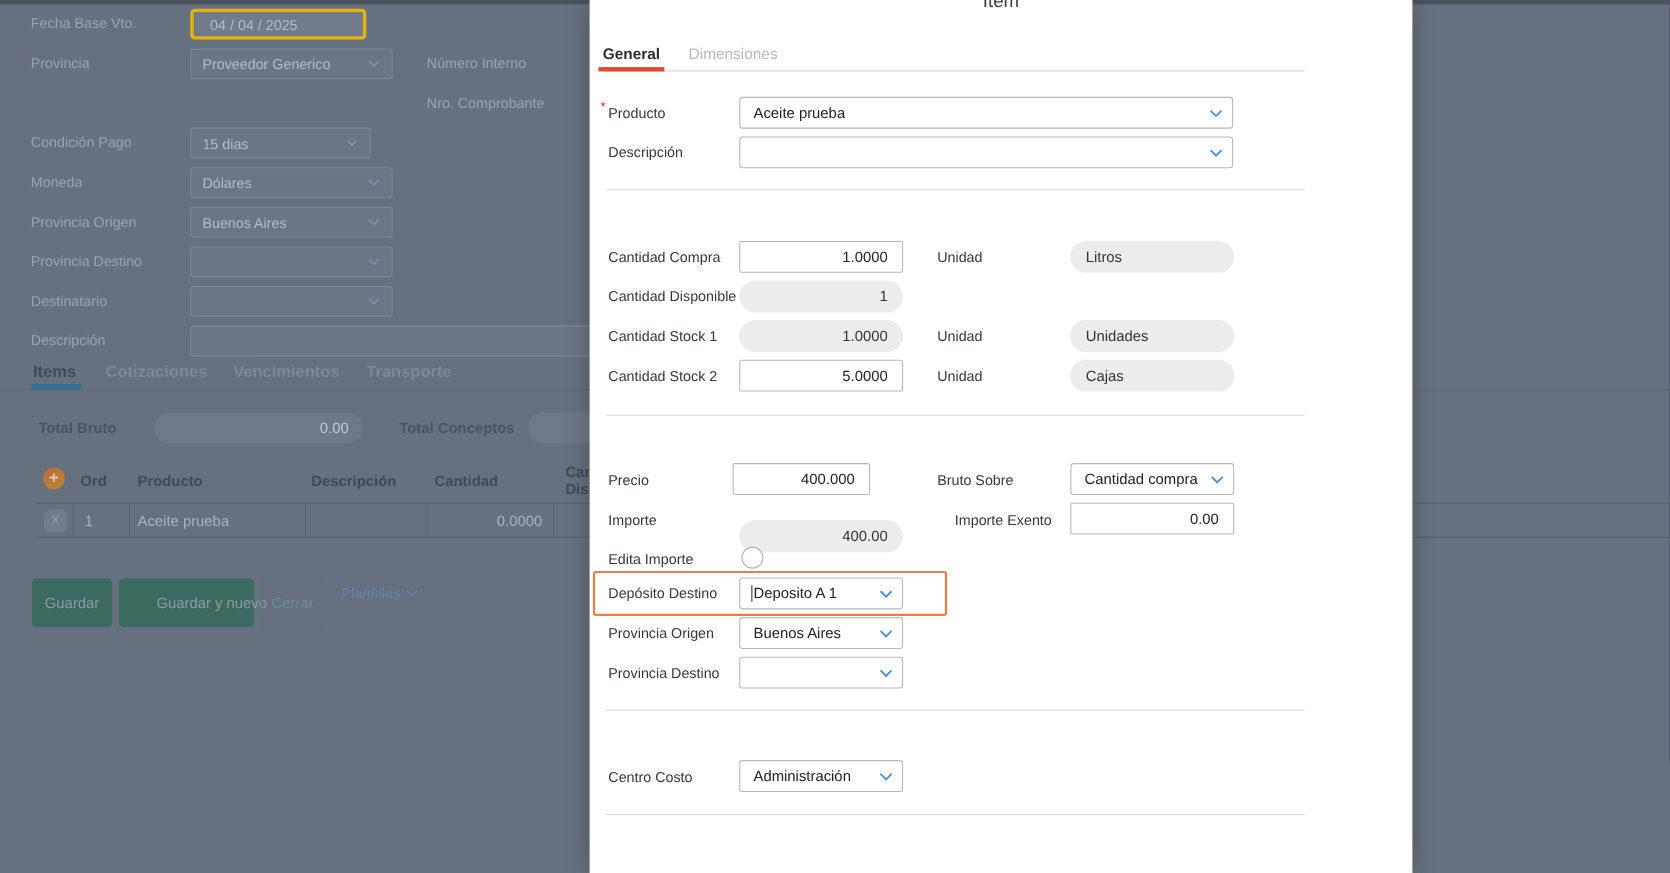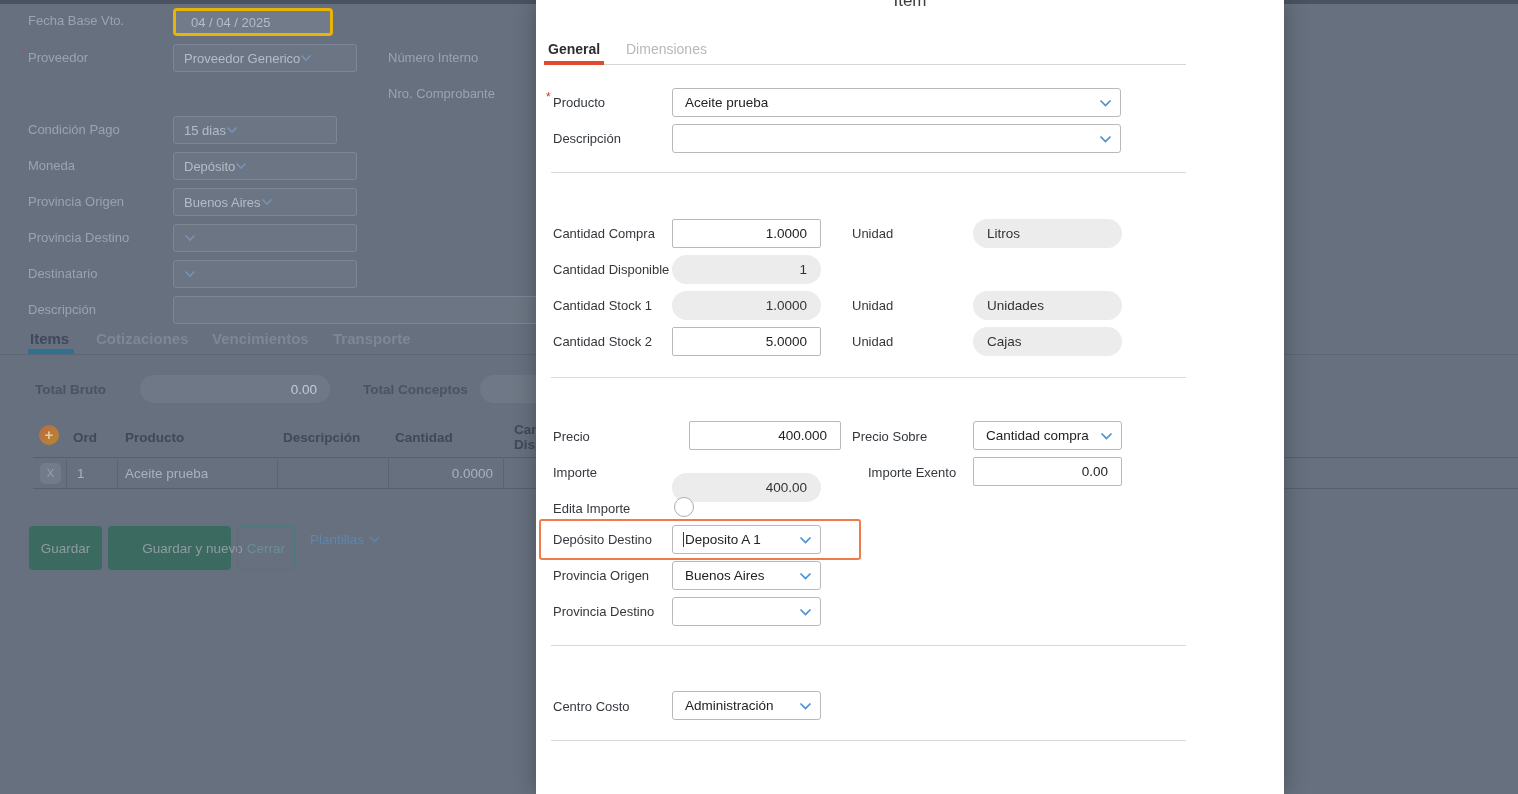--- a/index.html
+++ b/index.html
@@ -12,21 +12,21 @@
   .abs { position:absolute; }
 
   
   .topstrip { left:0; top:0; width:1518px; height:4px; background:#4a525f; }
   .bg-label { font-size:13px; color:#9aa3b1; white-space:nowrap; }
   .bg-req { font-size:12px; color:#9b5764; }
   .bg-field {
     height:28px; background:#6c7583; border:1px solid #7e8795; border-radius:3px;
     display:flex; align-items:center; padding:0 10px; font-size:13px; color:#b4bcc8;
   }
-  .bg-select { }
+  .bg-select { justify-content:space-between; }
   .bg-pill-date { background:#727b89; border:3px solid #eab308; border-radius:4px; }
   .bg-tab { font-size:15px; font-weight:600; color:#7d8795; white-space:nowrap; }
   .bg-tab.active { color:#3f495b; }
   .tab-underline { background:#2f7191; height:5px; border-radius:1px; }
   .bg-divider { height:1px; background:#5d6673; }
   .tot-label { font-size:13.5px; color:#4a5362; font-weight:600; white-space:nowrap; }
   .tot-pill {
     height:28px; border-radius:14px; background:#6f7886; color:#c3cbd5;
     font-size:13.5px; display:flex; align-items:center; justify-content:flex-end; padding:0 13px;
   }
@@ -82,21 +82,21 @@
 </style>
 </head>
 <body>
 
 <div class="stage">
 
   <div class="abs topstrip"></div>
 
   <div class="abs bg-label" style="left:28px; top:13px;">Fecha Base Vto.</div>
   <span class="abs bg-req" style="left:21px; top:46px;">*</span>
-  <div class="abs bg-label" style="left:28px; top:50px;">Proveedor</div>
+  <div class="abs bg-label" style="left:28px; top:50px;">Provincia</div>
   <div class="abs bg-label" style="left:388px; top:50px;">Número Interno</div>
   <div class="abs bg-label" style="left:388px; top:86px;">Nro. Comprobante</div>
   <div class="abs bg-label" style="left:28px; top:122px;">Condición Pago</div>
   <div class="abs bg-label" style="left:28px; top:158px;">Moneda</div>
   <div class="abs bg-label" style="left:28px; top:194px;">Provincia Origen</div>
   <div class="abs bg-label" style="left:28px; top:230px;">Provincia Destino</div>
   <div class="abs bg-label" style="left:28px; top:266px;">Destinatario</div>
   <div class="abs bg-label" style="left:28px; top:302px;">Descripción</div>
 
   <div class="abs bg-field bg-pill-date" style="left:173px; top:8px; width:160px; padding-left:15px;">
@@ -109,21 +109,21 @@
         <path d="M1.5 1.5 L6 6 L10.5 1.5" stroke="#7892b4" stroke-width="1.6" fill="none"></path>
       </svg>
   </div>
   <div class="abs bg-field bg-select" style="left:173px; top:116px; width:164px;">
     <span>15 dias</span>
     <svg class="chev" width="12" height="8">
         <path d="M1.5 1.5 L6 6 L10.5 1.5" stroke="#7892b4" stroke-width="1.6" fill="none"></path>
       </svg>
   </div>
   <div class="abs bg-field bg-select" style="left:173px; top:152px; width:184px;">
-    <span>Depósito</span>
+    <span>Dólares</span>
     <svg class="chev" width="12" height="8">
         <path d="M1.5 1.5 L6 6 L10.5 1.5" stroke="#7892b4" stroke-width="1.6" fill="none"></path>
       </svg>
   </div>
   <div class="abs bg-field bg-select" style="left:173px; top:188px; width:184px;">
     <span>Buenos Aires</span>
     <svg class="chev" width="12" height="8">
         <path d="M1.5 1.5 L6 6 L10.5 1.5" stroke="#7892b4" stroke-width="1.6" fill="none"></path>
       </svg>
   </div>
@@ -240,24 +240,24 @@
     <div class="abs m-input m-num" style="left:136px; top:327px; width:149px;">
       <span>5.0000</span>
     </div>
     <div class="abs m-label" style="left:316px; top:334px;">Unidad</div>
     <div class="abs m-pill" style="left:437px; top:327px; width:149px;">
       <span>Cajas</span>
     </div>
     <div class="abs m-sep" style="top:377px;"></div>
 
     <div class="abs m-label" style="left:17px; top:429px;">Precio</div>
-    <div class="abs m-input m-num" style="left:153px; top:421px; width:152px;">
+    <div class="abs m-input m-num" style="left:130px; top:421px; width:125px;">
       <span>400.000</span>
     </div>
-    <div class="abs m-label" style="left:316px; top:429px;">Precio Sobre</div>
+    <div class="abs m-label" style="left:316px; top:429px;">Bruto Sobre</div>
     <div class="abs m-input m-select" style="left:437px; top:421px; width:149px;">
       <span>Cantidad compra</span>
       <svg class="chev" width="13" height="8">
           <path d="M1.5 1.5 L6.5 6.5 L11.5 1.5" stroke="#4a90d6" stroke-width="1.7" fill="none"></path>
         </svg>
     </div>
 
     <div class="abs m-label" style="left:17px; top:465px;">Importe</div>
     <div class="abs m-pill m-num" style="left:136px; top:457px; width:149px;margin-top:16px;">
       <span>400.00</span>

